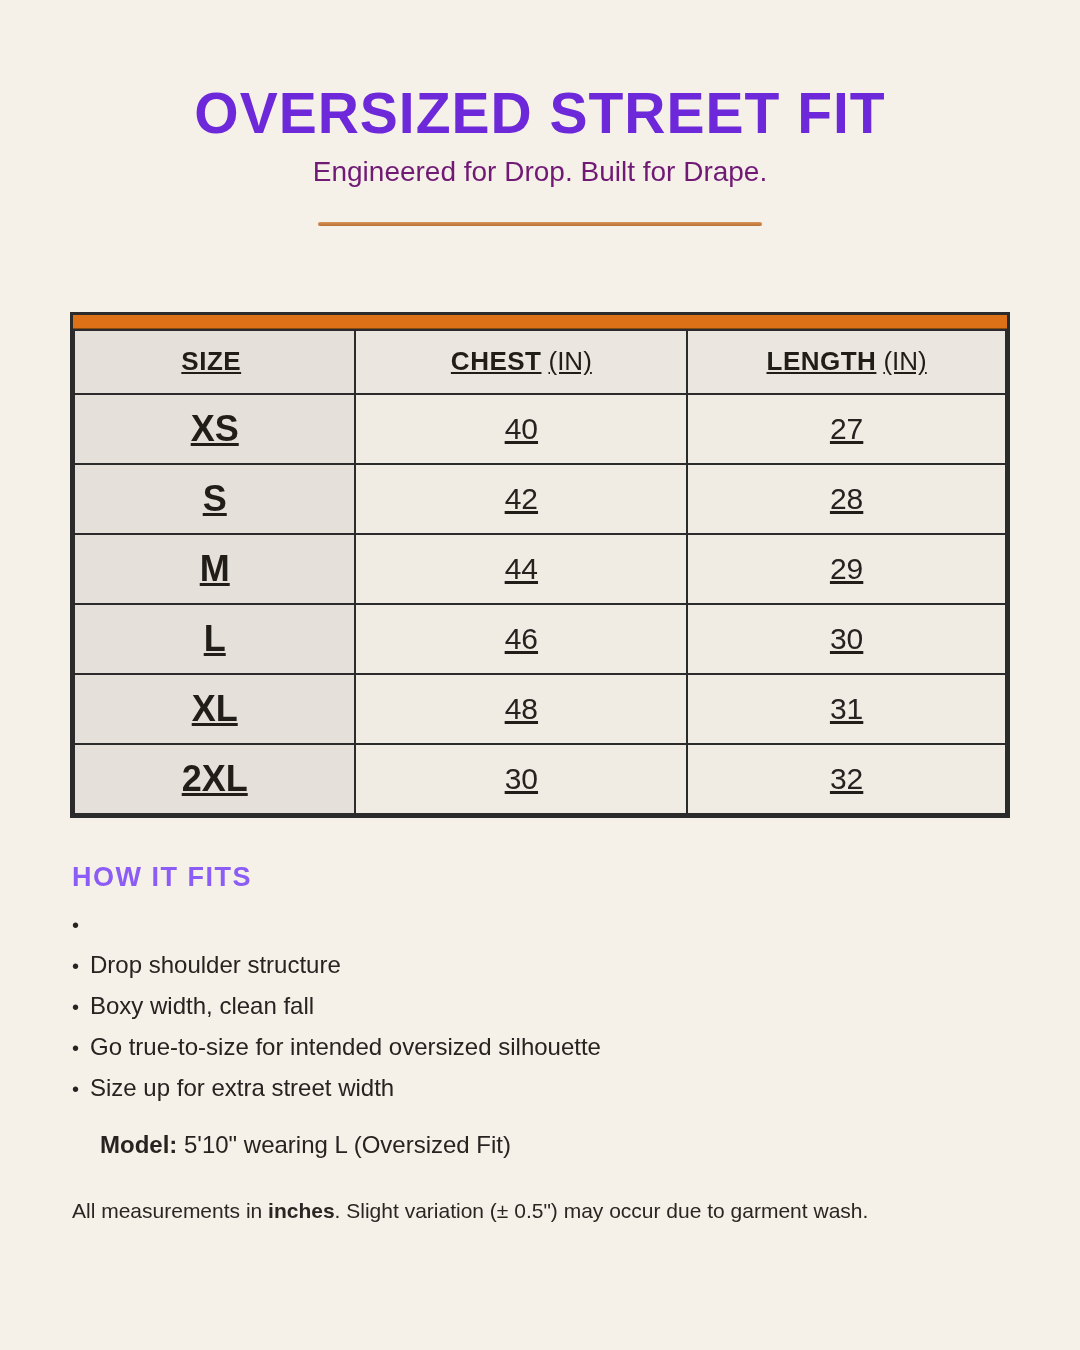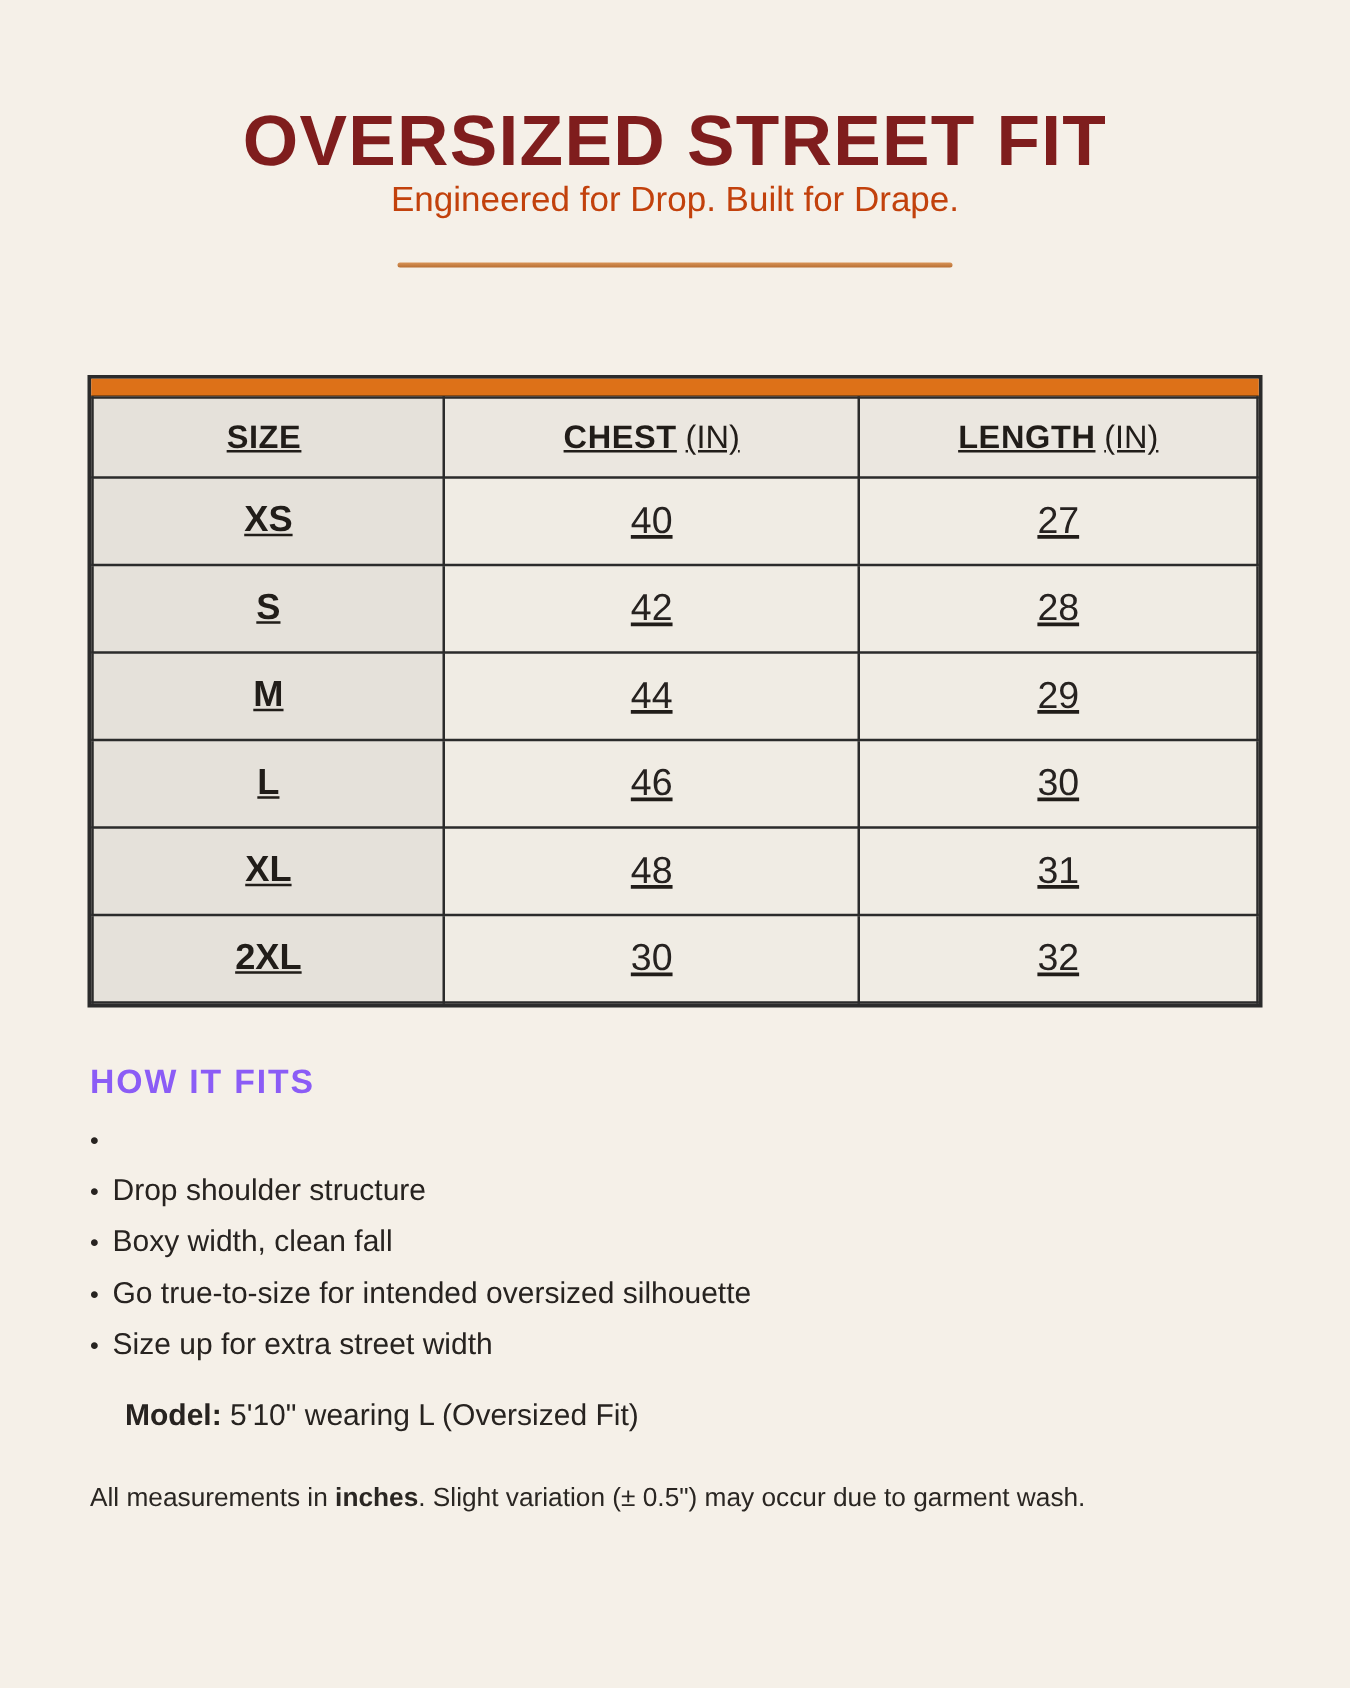--- a/index.html
+++ b/index.html
@@ -25,28 +25,28 @@
     overflow:hidden;
     margin:0 auto;
   }
   .page-title{
     margin:84px 0 0;
     text-align:center;
     font-size:57px;
     font-weight:800;
     letter-spacing:1px;
     line-height:1.05;
-    color:#7f1d1d;
+    color:#6d28d9;
   }
   .page-subtitle{
-    margin:0 0 0;
+    margin:12px 0 0;
     text-align:center;
     font-size:28px;
     font-weight:400;
-    color:#c2410c;
+    color:#701a75;
   }
   .title-divider{
     margin:34px auto 0;
     width:444px;height:4px;
     border:none;
     background:linear-gradient(180deg,#d89458,#b86f33);
     border-radius:2px;
   }
   .table-wrap{
     margin:86px 70px 0;
@@ -77,21 +77,21 @@
     background:var(--header-row-bg);
     letter-spacing:0.5px;
   }
   table.size-chart thead th .unit{
     font-weight:400;
     margin-left:7px;
     letter-spacing:0;
   }
   table.size-chart tbody th{
     height:68px;
-    font-size:29px;
+    font-size:36px;
     font-weight:700;
     background:var(--size-col-bg);
   }
   table.size-chart thead th:first-child{
     background:var(--size-col-bg);
   }
   table.size-chart tbody td{
     height:68px;
     font-size:30px;
     font-weight:500;

